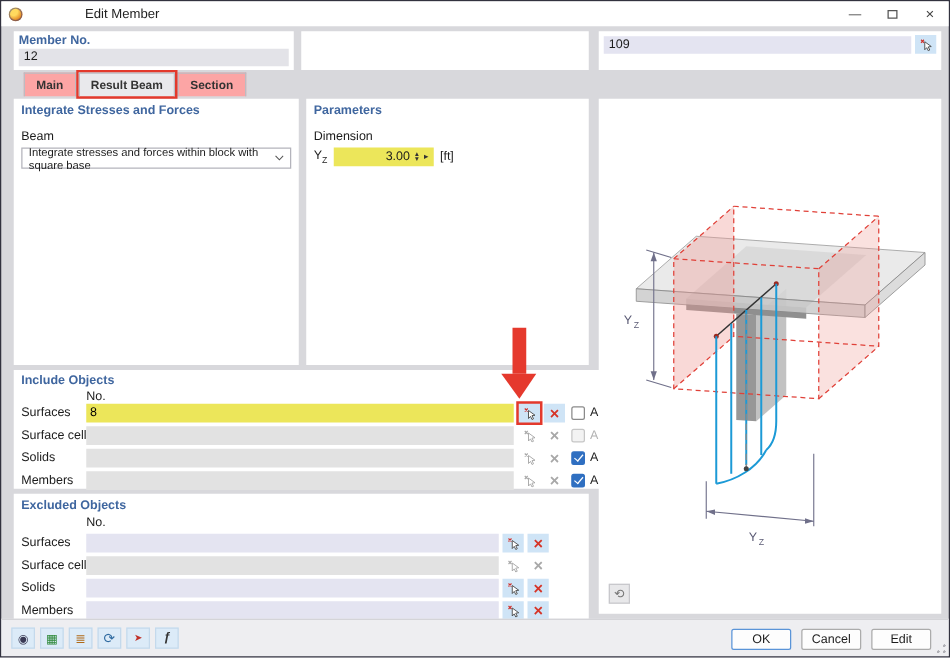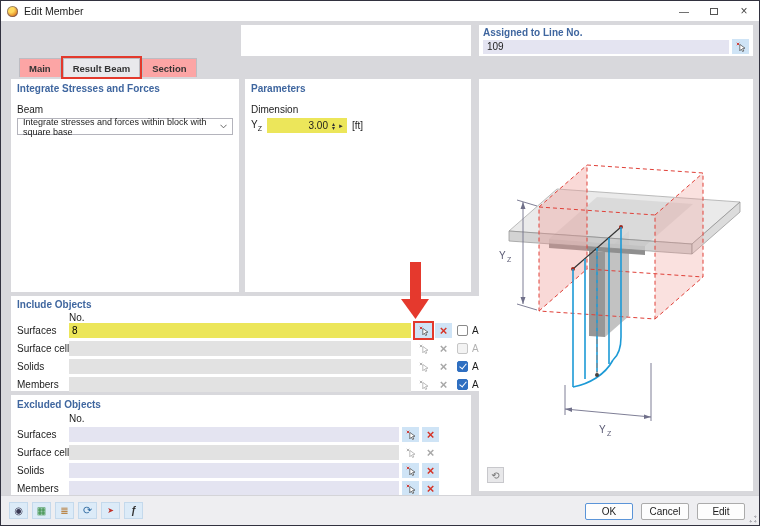--- a/index.html
+++ b/index.html
@@ -4,21 +4,21 @@
 <style>
   html,body{margin:0;padding:0;background:#9a9aa2;}
   *{box-sizing:border-box;}
   .dialog{
     position:relative;width:760px;height:526px;background:#d8d8dc;
     border:1px solid #32323f;font-family:"Liberation Sans",sans-serif;
     font-size:10px;color:#1c1c1c;overflow:hidden;
   }
   
   .titlebar{position:absolute;left:0;top:0;right:0;height:20px;background:#ffffff;
-    display:flex;align-items:center;padding-left:6px;}
+    display:flex;align-items:center;padding-left:6px;gap:44px;}
   .app-icon{width:11px;height:11px;border-radius:50%;
     background:radial-gradient(circle at 35% 30%,#ffd95e 30%,#e08020 70%,#7a4a10);
     box-shadow:inset 0 0 0 1px rgba(60,60,120,.5);margin-right:6px;flex:0 0 auto;}
   .title-text{font-size:10.5px;color:#222;}
   .win-controls{margin-left:auto;display:flex;height:100%;}
   .win-btn{width:30px;height:100%;display:flex;align-items:center;justify-content:center;
     color:#444;font-size:10px;cursor:default;}
   .max-glyph{width:8px;height:7px;border:1px solid #555;display:inline-block;}
   
   .panel{position:absolute;background:#ffffff;}
@@ -122,23 +122,26 @@
     <span class="title-text">Edit Member</span>
     <div class="win-controls">
       <div class="win-btn">—</div>
       <div class="win-btn">
           <span class="max-glyph"></span>
         </div>
       <div class="win-btn" style="font-size:12px;">×</div>
     </div>
   </div>
 
+  <div class="panel p-member">
+    <div class="field-label">Member No.</div>
+    <div class="flat-field bg-gray" style="margin-top:1px;">12</div>
+  </div>
   <div class="panel p-mid"></div>
   <div class="panel p-assigned">
-    <div class="field-label">Assigned to Line No.</div>
     <div class="assigned-row">
       <div class="flat-field bg-lav">109</div>
       <div class="sq-btn sel-bg" style="position:static;margin-left:3px;">
         <svg viewBox="0 0 10 10" width="10" height="10">
           <path d="M0.8,0.8 L3.2,3.2 M3.2,0.8 L0.8,3.2" stroke="#d0302a" stroke-width="0.9" fill="none"></path>
           <path d="M3.8,2.4 L9,6.2 L6.6,6.5 L7.8,9 L6.6,9.6 L5.4,7.1 L3.8,8.8 Z" fill="#fff" stroke="#444" stroke-width="0.7"></path>
         </svg>
       </div>
     </div>
   </div>

